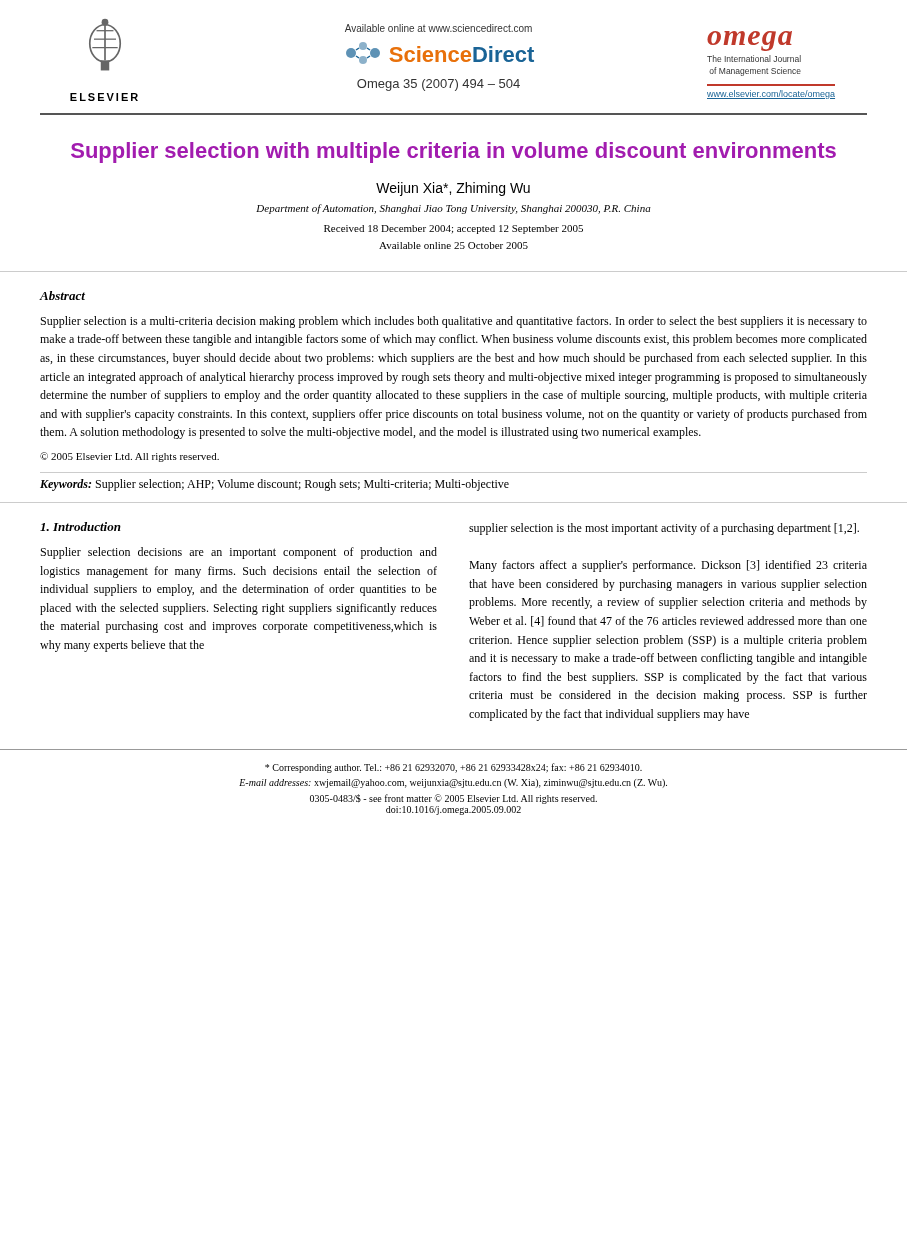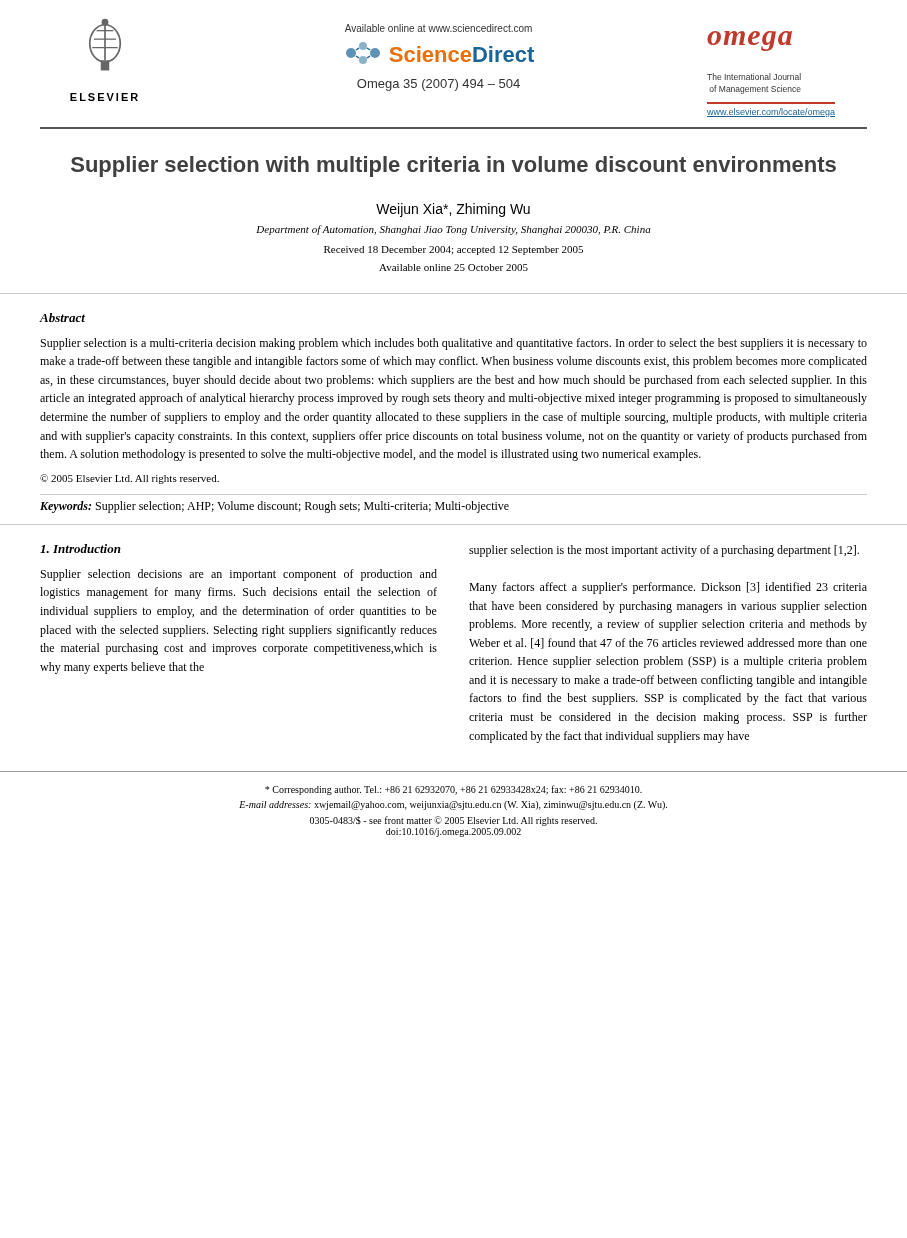--- a/index.html
+++ b/index.html
@@ -98,21 +98,21 @@
       font-family: Georgia, serif;
       font-weight: bold;
       letter-spacing: 1px;
     }
     .omega-subtitle {
       font-size: 8.5px;
       color: #333;
       font-family: Arial, sans-serif;
       text-align: right;
       line-height: 1.4;
-      margin-top: 20px;
+      margin-top: 2px;
     }
     .omega-url {
       font-size: 9px;
       color: #1a6496;
       text-decoration: underline;
       font-family: Arial, sans-serif;
       margin-top: 6px;
       border-top: 2px solid #c0392b;
       padding-top: 3px;
     }
@@ -127,22 +127,22 @@
     .title-section {
       padding: 22px 60px 16px 60px;
       text-align: center;
       border-bottom: 1px solid #ccc;
     }
     .article-title {
       font-size: 22px;
       font-weight: bold;
       font-family: Arial, sans-serif;
       line-height: 1.3;
-      color: #404040;
-      margin-bottom: 22px;
+      color: #a21caf;
+      margin-bottom: 14px;
     }
     .authors {
       font-size: 14px;
       font-family: Arial, sans-serif;
       margin-bottom: 6px;
     }
     .affiliation {
       font-size: 11px;
       font-style: italic;
       color: #000;

